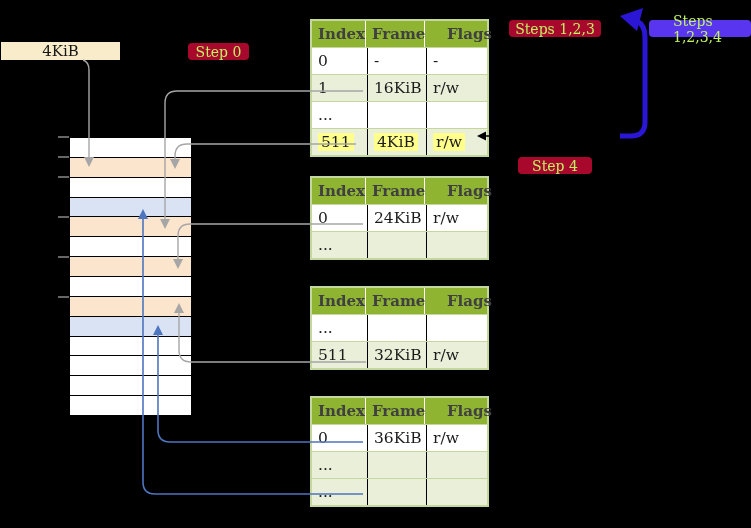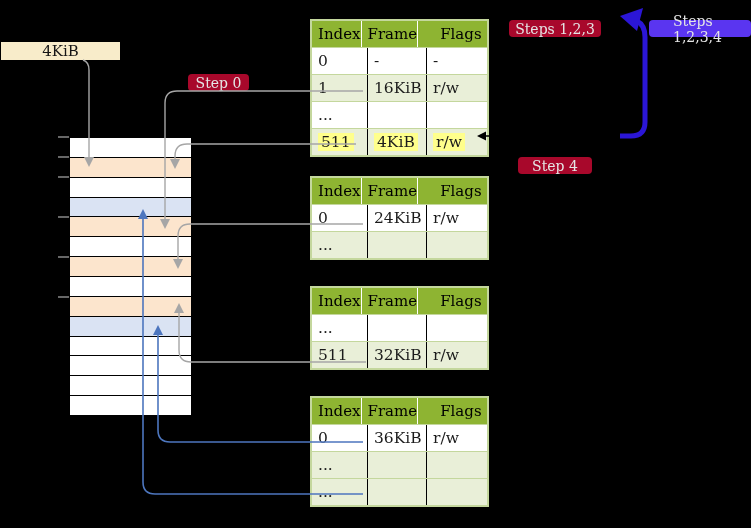--- a/index.html
+++ b/index.html
@@ -5,45 +5,45 @@
   html,body{margin:0;padding:0;background:#000;width:751px;height:528px;overflow:hidden;
     font-family:"DejaVu Serif","Liberation Serif",serif;}
   #stage{position:relative;width:751px;height:528px;background:#000;}
 
   
   .frame-box{position:absolute;left:1px;top:42px;width:119px;height:18px;
     background:var(--box-cream,#f8ecca);color:#151515;font-size:15px;
     display:flex;align-items:center;justify-content:center;}
 
   
-  .badge{position:absolute;height:17px;border-radius:4px;color:#e5e5e5;font-size:14px;
+  .badge{position:absolute;height:17px;border-radius:4px;color:#bef264;font-size:14px;
     display:flex;align-items:center;justify-content:center;padding:0 2px;box-sizing:border-box;}
   .badge.red{background:var(--badge-red,#a8082b);}
   .badge.purple{background:var(--badge-purple,#5a35f0);padding-left:24px;}
-  #badge-step0{left:188px;top:43px;width:61px;margin-top:31px;}
+  #badge-step0{left:188px;top:43px;width:61px;}
   #badge-steps123{left:509px;top:20px;width:92px;}
   #badge-steps1234{left:649px;top:20px;width:102px;}
   #badge-step4{left:518px;top:157px;width:74px;}
 
   
   #memcol{position:absolute;left:70px;top:137px;width:121px;height:279px;
     display:flex;flex-direction:column;}
   .mrow{flex:1;border-bottom:1.6px solid #000;box-sizing:border-box;}
   .mrow:first-child{border-top:1.6px solid #000;}
   .mrow.white{background:#ffffff;}
   .mrow.peach{background:var(--row-peach,#fce5cd);}
   .mrow.blue{background:var(--row-blue,#dae3f3);}
 
   
   .ptable{position:absolute;left:310px;width:175px;border:2px solid var(--table-border,#c4d79d);
     background:#fff;}
   .t1{top:19px;} .t2{top:176px;} .t3{top:286px;} .t4{top:396px;}
   .hrow{display:flex;background:var(--header-green,#8eb432);height:26px;}
   .hcell{box-sizing:border-box;display:flex;align-items:center;padding-left:6px;
-    color:#000000;font-weight:normal;font-size:15px;border-right:1px solid #fff;}
+    color:#404040;font-weight:bold;font-size:15px;border-right:1px solid #fff;}
   .hcell:nth-child(1){width:56px;} .hcell:nth-child(2){width:59px;}
   .hcell:nth-child(3){width:60px;border-right:none;margin-left:16px;}
   .brow{display:flex;height:26px;border-top:1px solid var(--table-border,#c4d79d);background:#fff;}
   .brow.green{background:var(--row-green,#e9efd8);}
   .bcell{box-sizing:border-box;display:flex;align-items:center;padding-left:6px;
     font-size:15.5px;color:#1b1b1b;border-right:1px solid #000;}
   .bcell:nth-child(1){width:56px;} .bcell:nth-child(2){width:59px;}
   .bcell:nth-child(3){width:60px;border-right:none;}
   .hl{background:var(--highlight-yellow,#ffff8c);padding:0 3px;}
 

